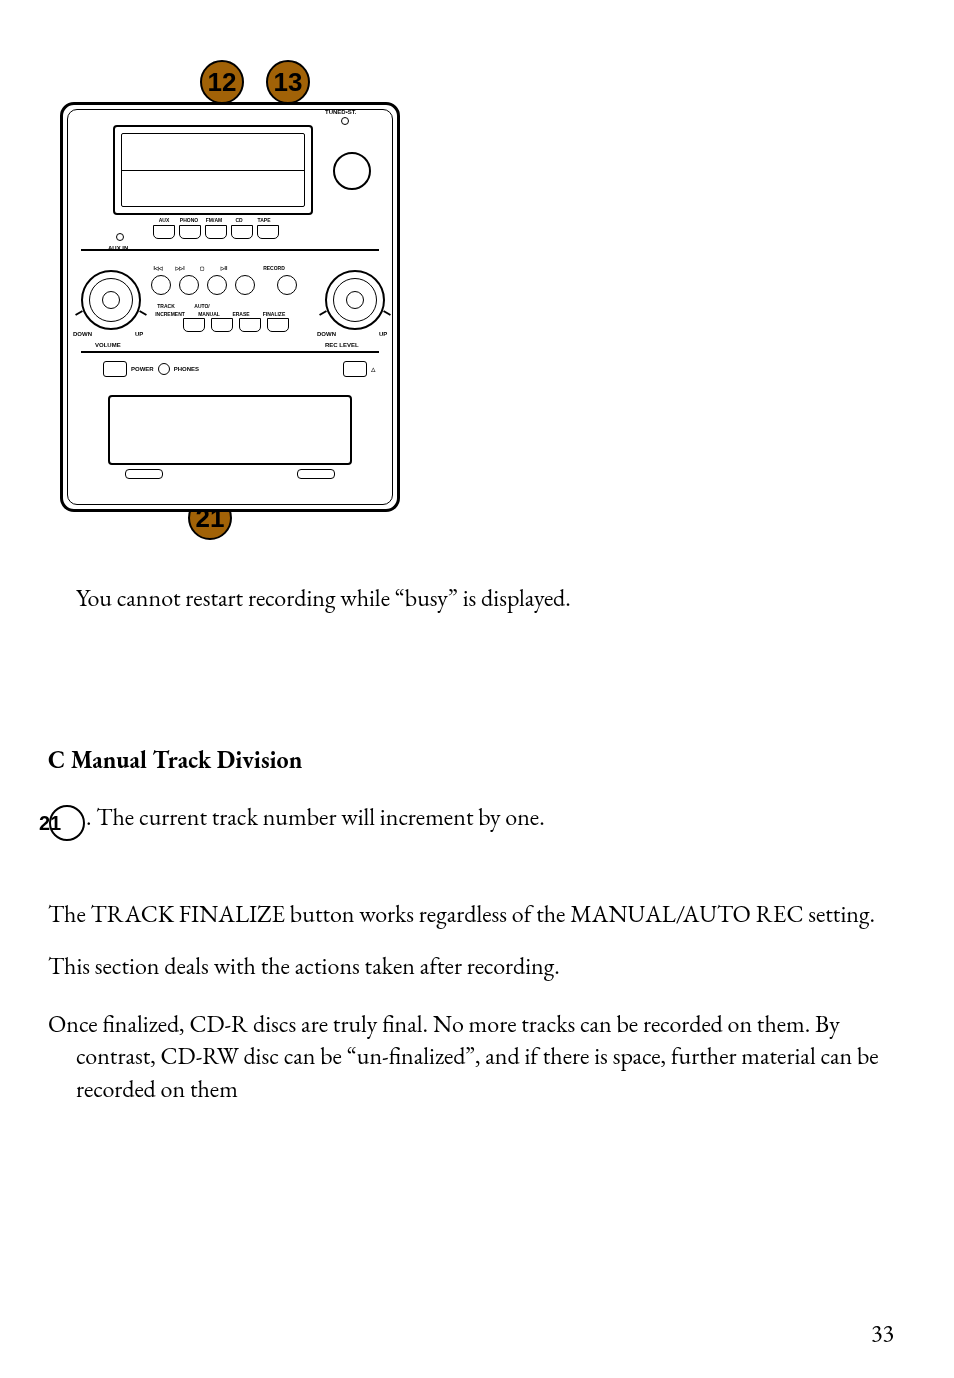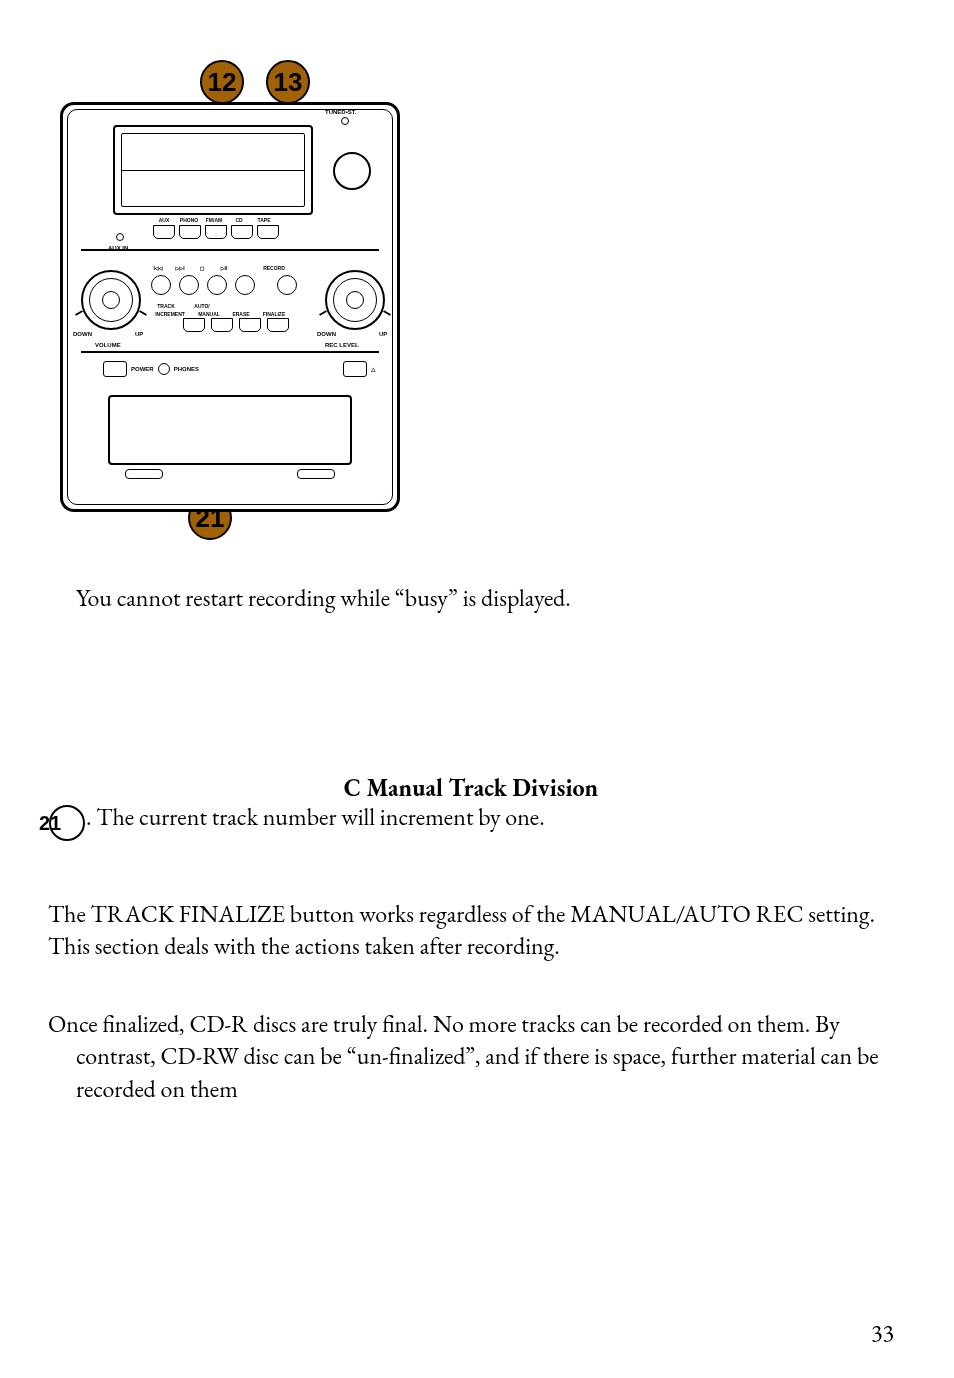--- a/index.html
+++ b/index.html
@@ -127,24 +127,24 @@
     left:48px;
     right:60px;
     font-size:24px;
     line-height:1.35;
   }
   .p-ind{text-indent:28px;}
   .pad-left-28{padding-left:28px;text-indent:-28px;}
   .pt1{top:582px;}
   .pt2{top:612px;}
   .heading{font-weight:700;}
-  .ph{top:772px;text-align:center;}
+  .ph{top:744px;}
   .pt3{top:800px;}
   .pt4{top:898px;}
-  .pt5{top:930px;}
+  .pt5{top:950px;}
   .pt6{top:988px;margin-top:20px;}
   .inline-call{
     display:inline-flex;
     width:32px;height:32px;
     border:2px solid #000;border-radius:50%;
     font-family:Arial,Helvetica,sans-serif;font-weight:700;font-size:20px;
     align-items:center;justify-content:center;
     position:relative; top:5px;
     background:#fff;
     margin:0 1px;

